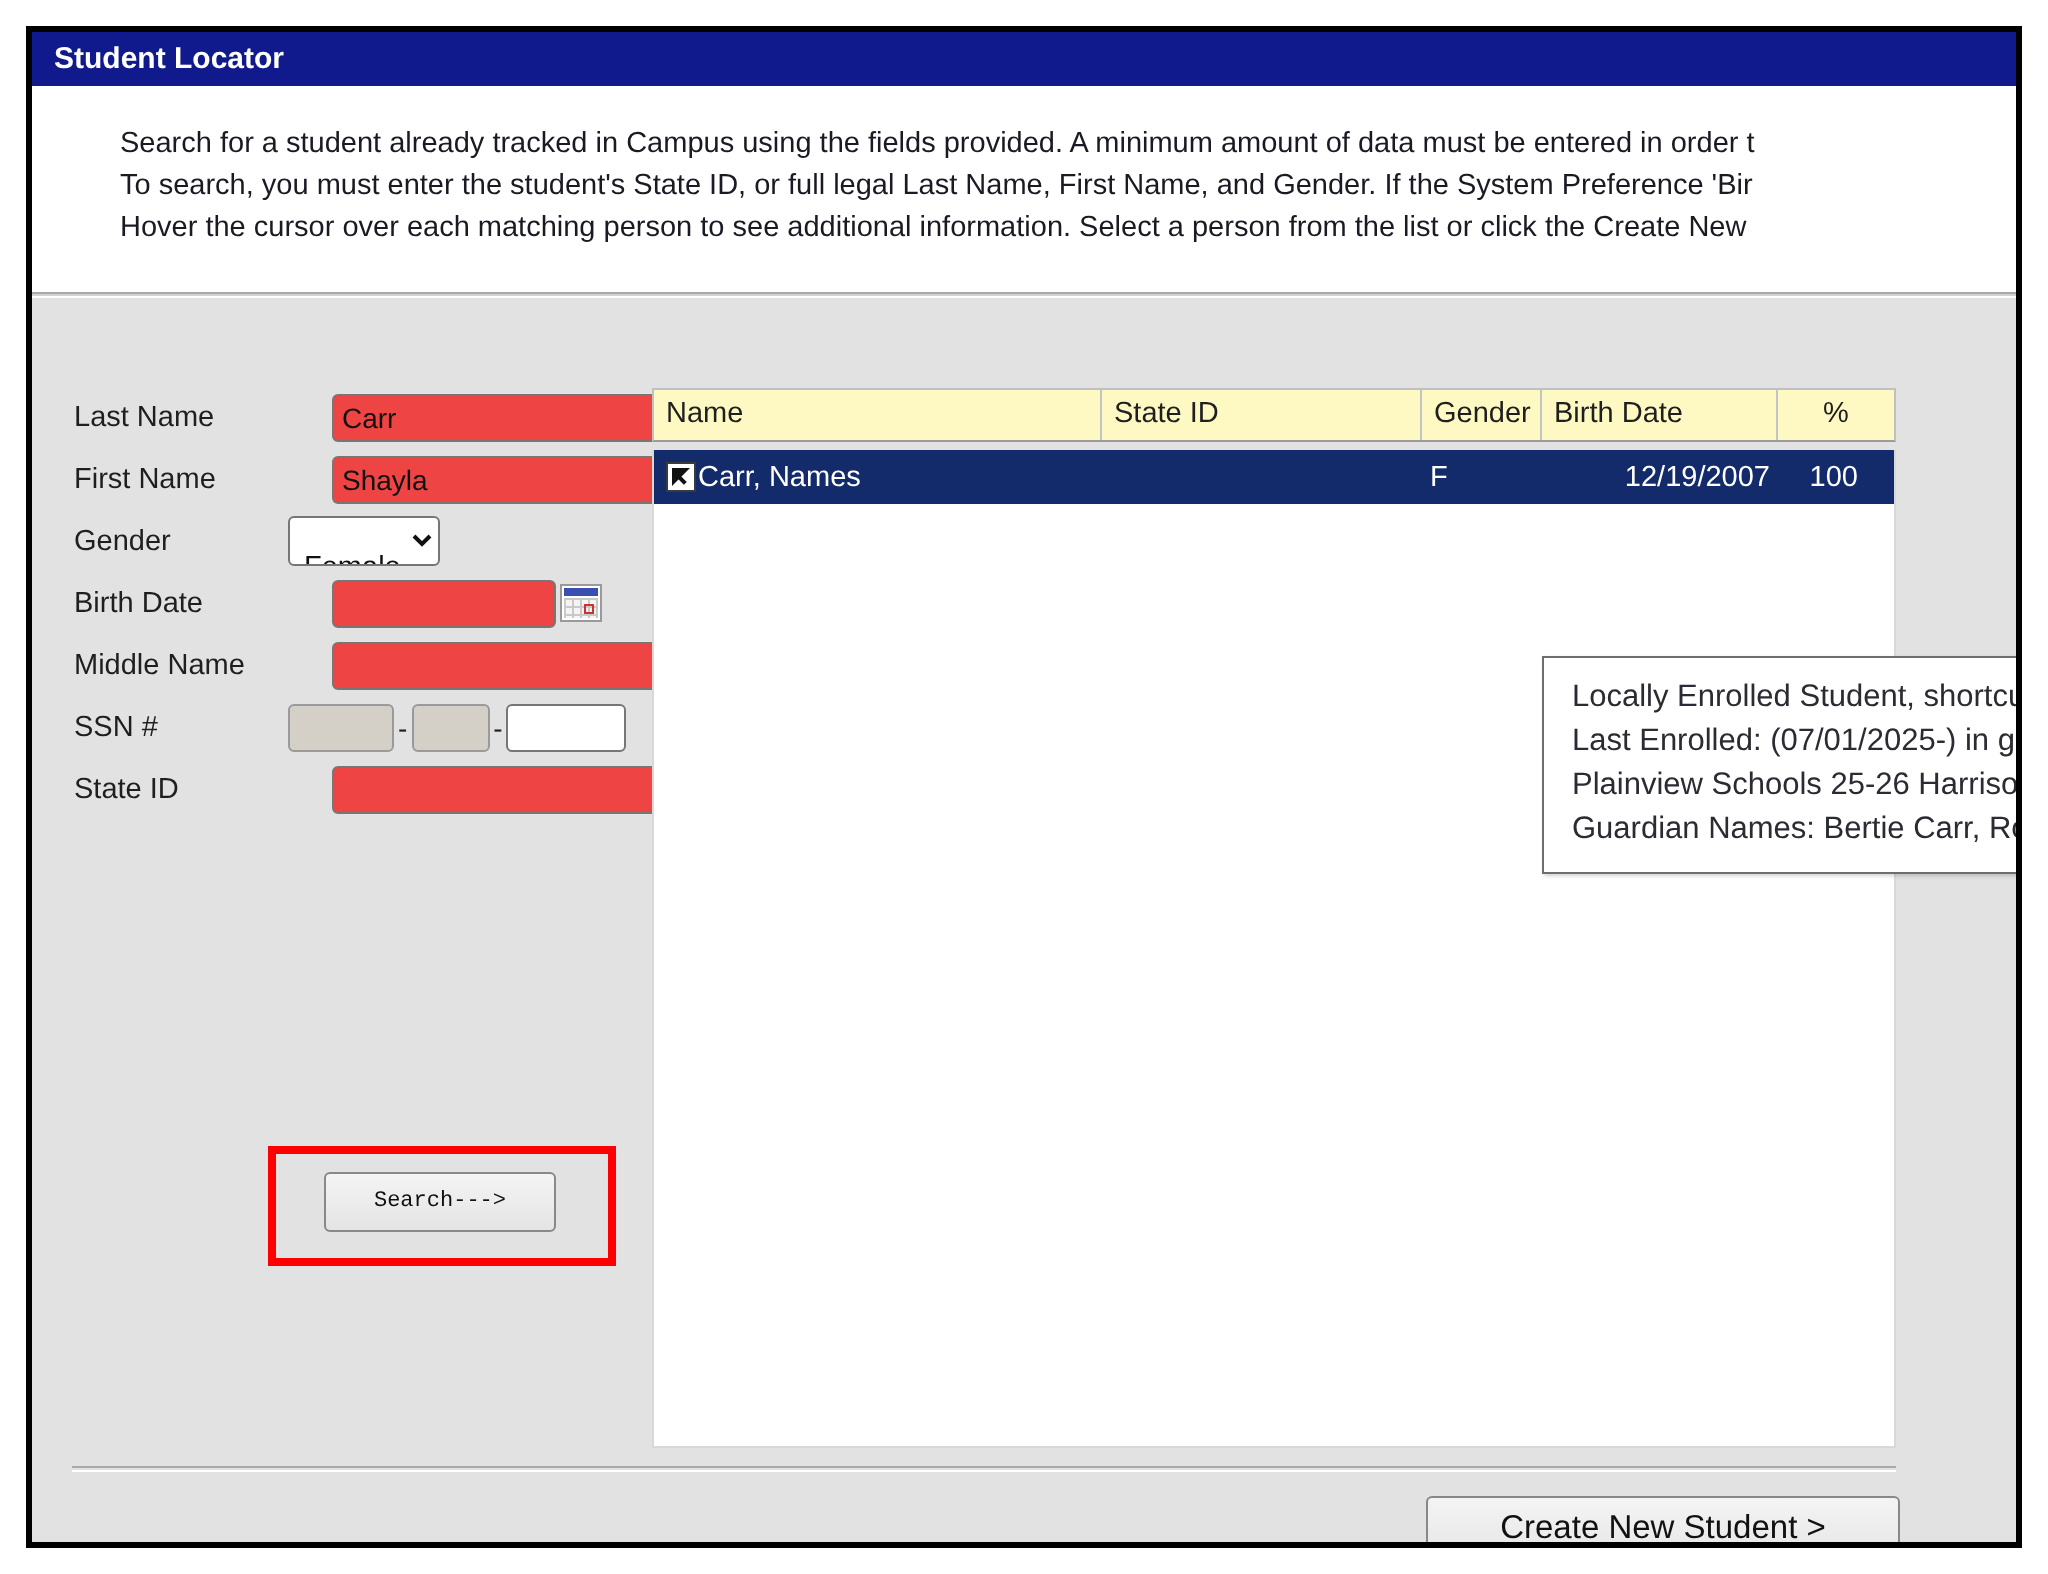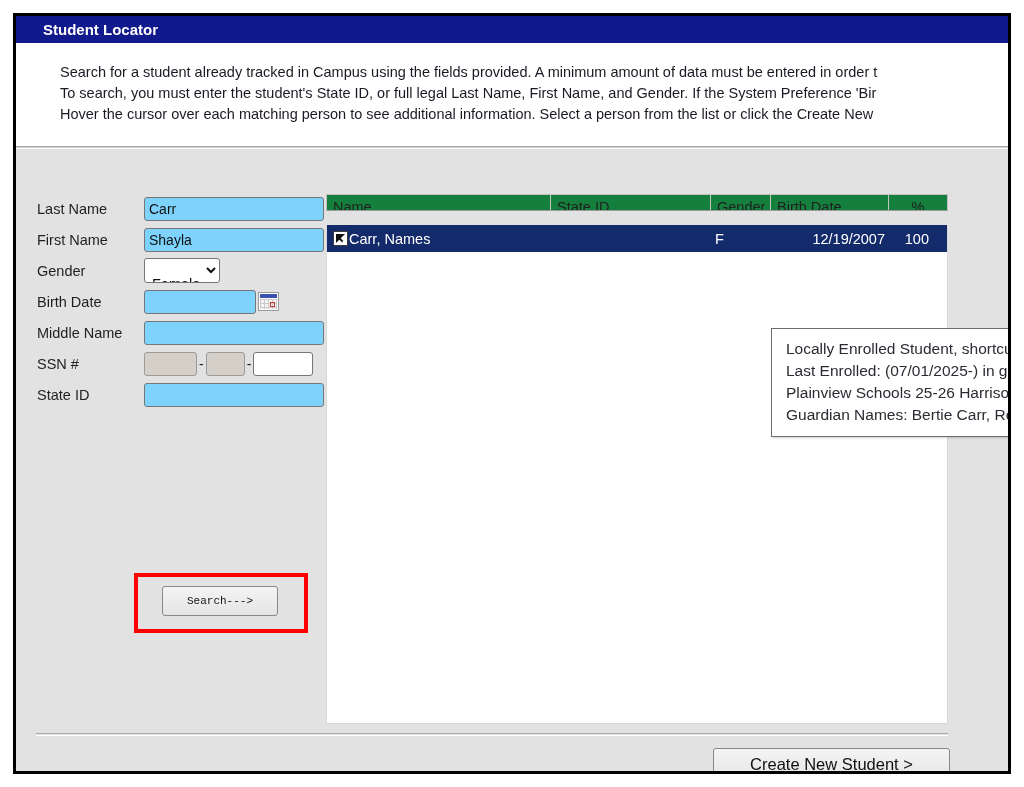--- a/index.html
+++ b/index.html
@@ -24,21 +24,21 @@
   
   #title-bar {
     position: absolute;
     left: 0; top: 0;
     width: 100%; height: 27px;
     background: #111a8c;
     color: #ffffff;
     font-size: 15px;
     font-weight: bold;
     line-height: 27px;
-    padding-left: 27px;
+    padding-left: 11px;
     white-space: nowrap;
   }
 
   
   #instructions-panel {
     position: absolute;
     left: 0; top: 27px;
     width: 100%; height: 103px;
     background: #ffffff;
     overflow: hidden;
@@ -87,26 +87,27 @@
     width: 107px;
     font-size: 14.5px;
     color: #1f1f1f;
     white-space: nowrap;
   }
   .text-input {
     width: 180px;
     height: 24px;
     border: 1px solid #767676;
     border-radius: 3px;
-    background: #7dd3fc;
+    background: #ef4444;
     font-family: "Liberation Sans", sans-serif;
     font-size: 14px;
     color: #111111;
     padding: 0 4px;
     outline: none;
+    margin-left: 22px;
   }
   select.select-input {
     height: 25px;
     border: 1px solid #767676;
     border-radius: 3px;
     background: #ffffff;
     font-family: "Liberation Sans", sans-serif;
     font-size: 14.5px;
     color: #111111;
     padding: 16px 2px 0 3px;
@@ -186,23 +187,23 @@
 
   
   #results-panel {
     position: absolute;
     left: 310px; top: 45px;
     width: 622px; height: 530px;
   }
   #results-header {
     position: absolute;
     left: 0; top: 0;
-    width: 100%; height: 17px;
+    width: 100%; height: 27px;
     display: flex;
-    background: #15803d;
+    background: #fef9c3;
     border: 1px solid #c0c0c0;
     border-bottom: 1px solid #9b9b9b;
   }
   .th {
     font-size: 14.5px;
     color: #1f1f1f;
     line-height: 25px;
     padding-left: 6px;
     border-right: 1px solid #c4c4c4;
     white-space: nowrap;

